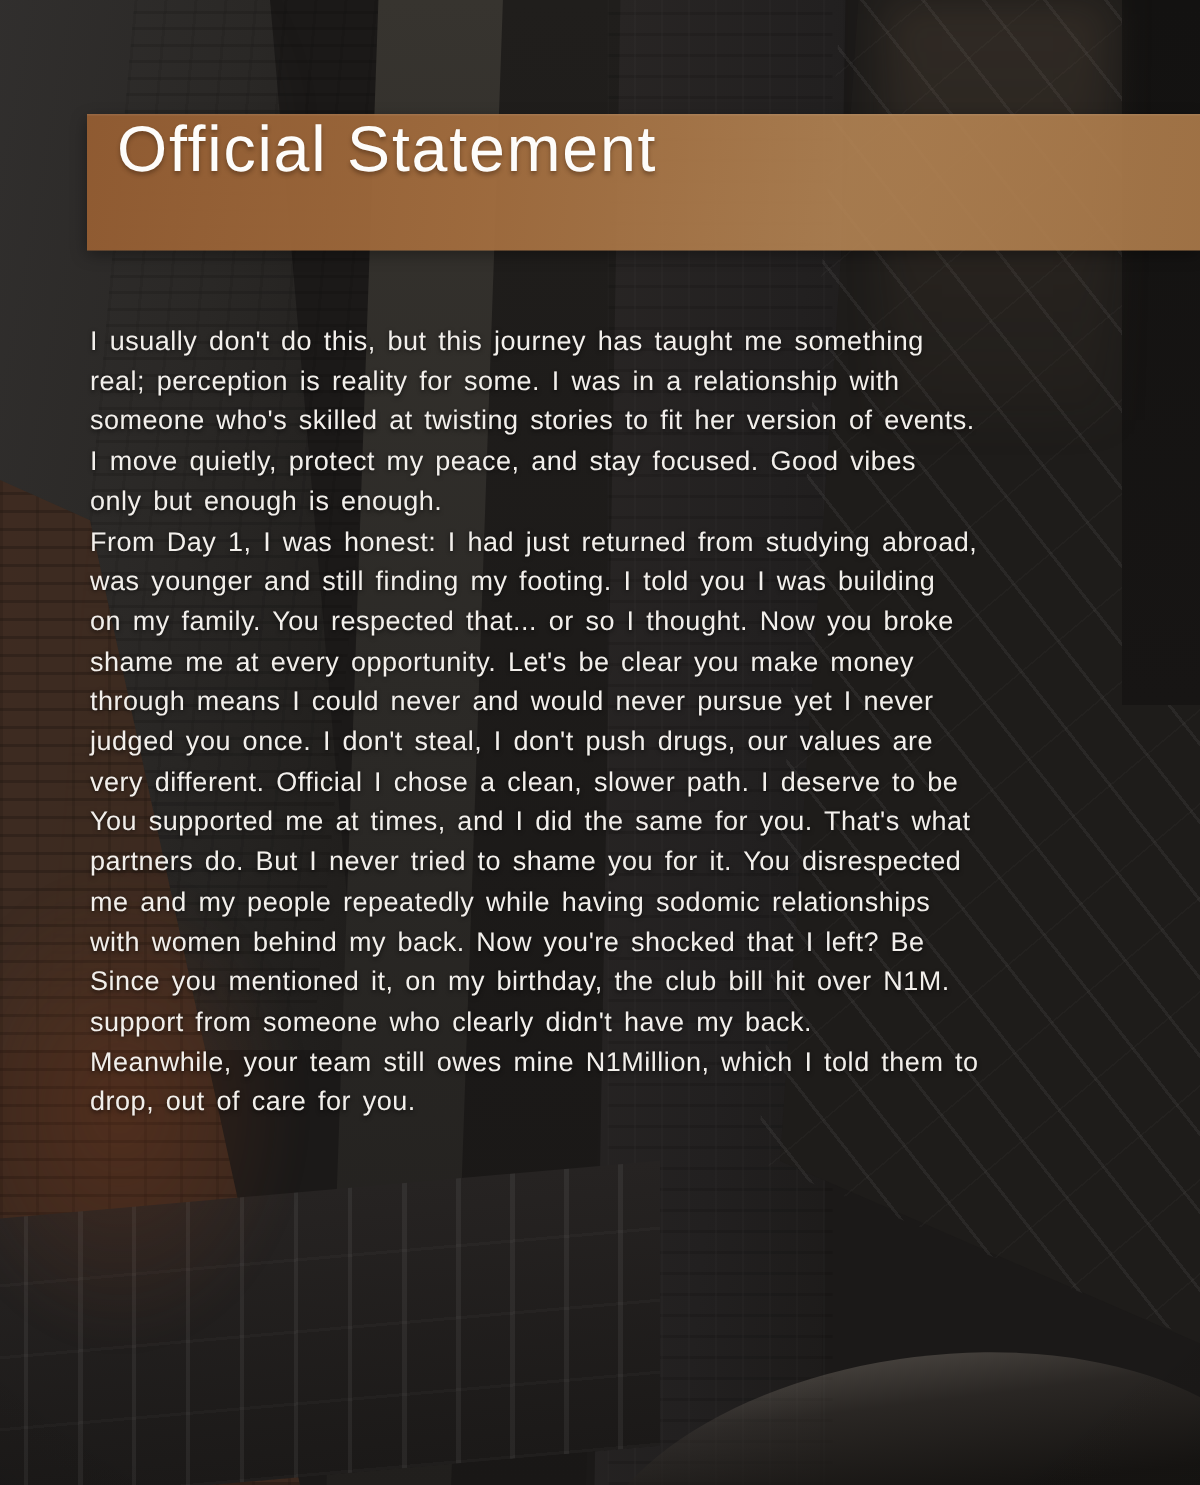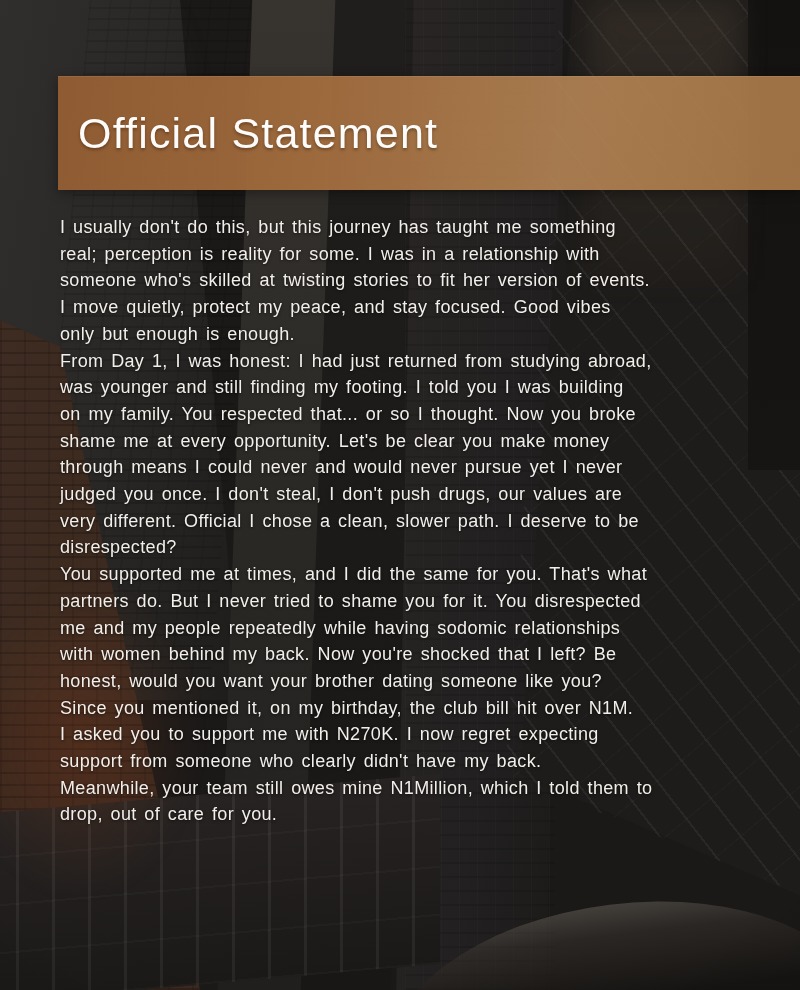--- a/index.html
+++ b/index.html
@@ -111,27 +111,27 @@
     background:linear-gradient(180deg, rgba(160,150,138,0.30) 0%, rgba(70,64,58,0.35) 18%, rgba(22,20,18,0.95) 55%);
     transform:rotate(-7deg);
   }
   .bg-vignette {
     inset:0;
     background:radial-gradient(135% 115% at 48% 42%, transparent 55%, rgba(0,0,0,0.42) 100%);
   }
 
   
   .banner {
-    position:absolute; left:58px; right:0; top:76px; height:114px;
+    position:absolute; left:58px; right:0; top:76px; height:91px;
     background:linear-gradient(97deg,
       rgba(146,92,50,0.97) 0%,
       rgba(163,109,62,0.94) 35%,
       rgba(184,135,85,0.88) 68%,
       rgba(170,121,73,0.92) 100%);
-    display:flex; align-items:center;
+    display:flex; align-items:flex-start;
     padding-left:20px; box-sizing:border-box;
     box-shadow:0 1px 0 rgba(255,255,255,0.08) inset, 0 3px 10px rgba(0,0,0,0.35);
   }
   .banner-title {
     margin:0; font-size:43px; font-weight:400;
     color:#fdfcfa; letter-spacing:1.2px;
     text-shadow:0 2px 3px rgba(55,32,14,0.45);
   }
 
   
@@ -183,29 +183,26 @@
         <div class="line">only but enough is enough.</div>
       </div>
     <div class="para">
         <div class="line">From Day 1, I was honest: I had just returned from studying abroad,</div>
         <div class="line">was younger and still finding my footing. I told you I was building</div>
         <div class="line">on my family. You respected that... or so I thought. Now you broke</div>
         <div class="line">shame me at every opportunity. Let's be clear you make money</div>
         <div class="line">through means I could never and would never pursue yet I never</div>
         <div class="line">judged you once. I don't steal, I don't push drugs, our values are</div>
         <div class="line">very different. Official I chose a clean, slower path. I deserve to be</div>
-        <div class="line">disrespected?</div>
       </div>
     <div class="para">
         <div class="line">You supported me at times, and I did the same for you. That's what</div>
         <div class="line">partners do. But I never tried to shame you for it. You disrespected</div>
         <div class="line">me and my people repeatedly while having sodomic relationships</div>
         <div class="line">with women behind my back. Now you're shocked that I left? Be</div>
-        <div class="line">honest, would you want your brother dating someone like you?</div>
         <div class="line">Since you mentioned it, on my birthday, the club bill hit over N1M.</div>
-        <div class="line">I asked you to support me with N270K. I now regret expecting</div>
         <div class="line">support from someone who clearly didn't have my back.</div>
         <div class="line">Meanwhile, your team still owes mine N1Million, which I told them to</div>
         <div class="line">drop, out of care for you.</div>
       </div>
   </div>
 
 </div>
 
 </body></html>

